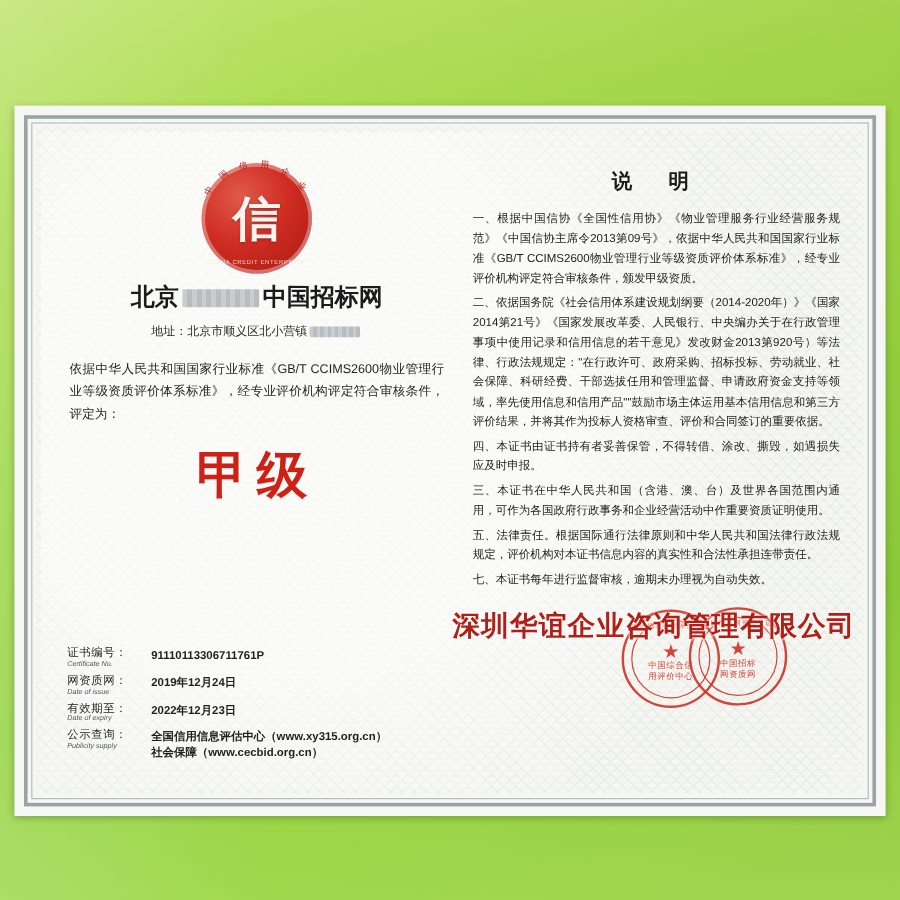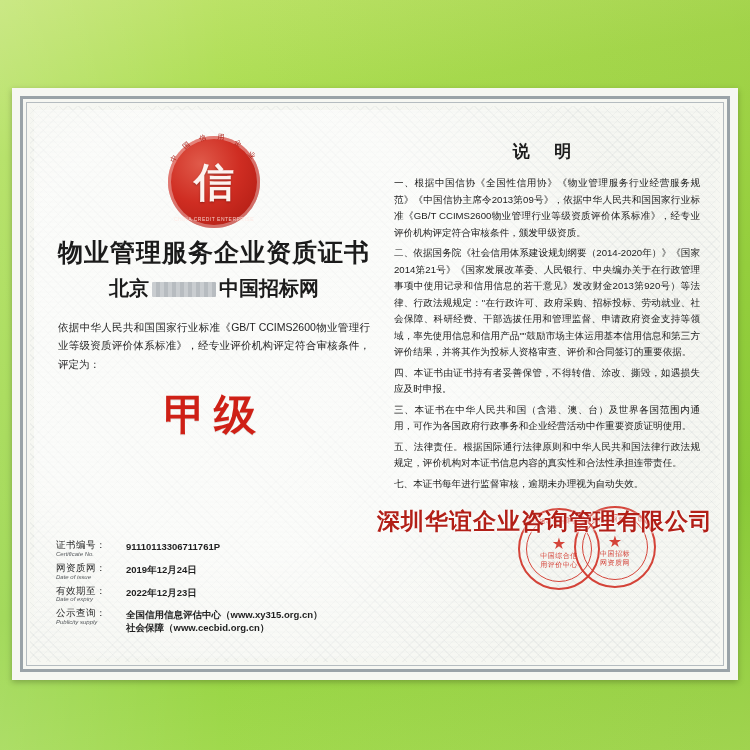--- a/index.html
+++ b/index.html
@@ -254,21 +254,21 @@
 
   
   #right-col {
     position: relative;
     flex: 1;
     padding: 16px 16px 0 8px;
     box-sizing: border-box;
   }
   #notes-title {
     text-align: center;
-    font-family: Liberation Sans, sans-serif;
+    font-family: Liberation Mono, monospace;
     font-size: 17px;
     font-weight: bold;
     letter-spacing: 10px;
     color: #1b1b1b;
     margin: 14px 0 12px 0;
   }
   .note-item {
     font-size: 9.6px;
     line-height: 1.72;
     color: #1c1c1c;
@@ -369,27 +369,29 @@
             <span style="transform:rotate(-40deg) translate(0,-52px);">国</span>
             <span style="transform:rotate(-18deg) translate(0,-52px);">信</span>
             <span style="transform:rotate(4deg) translate(0,-52px);">用</span>
             <span style="transform:rotate(26deg) translate(0,-52px);">企</span>
             <span style="transform:rotate(48deg) translate(0,-52px);">业</span>
           </div>
           <div id="seal-char">信</div>
           <div id="seal-bottom-text">CHINA CREDIT ENTERPRISE</div>
         </div>
 
-        <div id="cert-title">物业管理服务企业资质证书</div>
 
 
         <div id="company-line">
           <span>北京</span><span class="redact" style="width:64px;"></span><span>中国招标网</span>
         </div>
 
+        <div id="company-address">
+          <span>地址：</span><span>北京市顺义区北小营镇</span><span class="redact-sm" style="width:42px;"></span>
+        </div>
 
         <div id="basis-text">依据中华人民共和国国家行业标准《GB/T CCIMS2600物业管理行业等级资质评价体系标准》，经专业评价机构评定符合审核条件，评定为：</div>
 
         <div id="grade">甲级</div>
 
         <div id="fields">
 
           <div class="field-row">
             <div class="field-label">
               <span class="cn">证书编号：</span>

